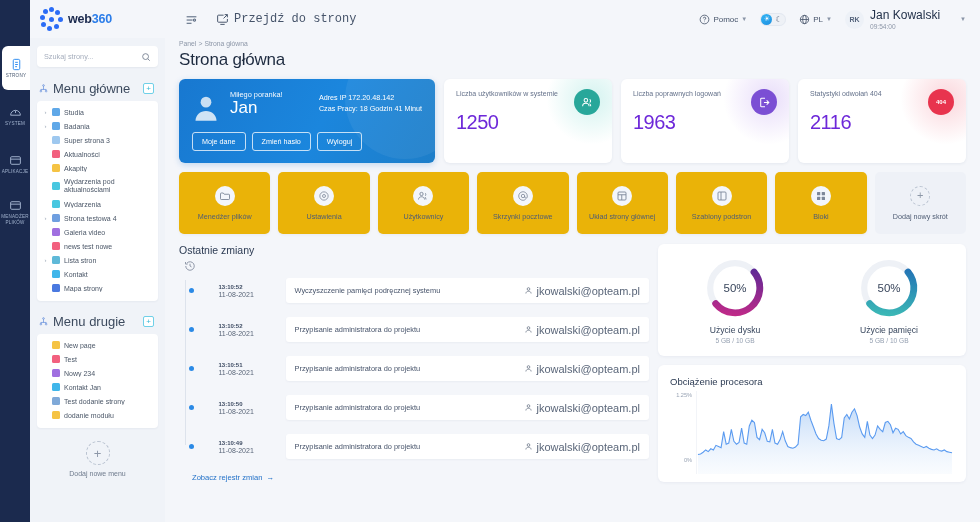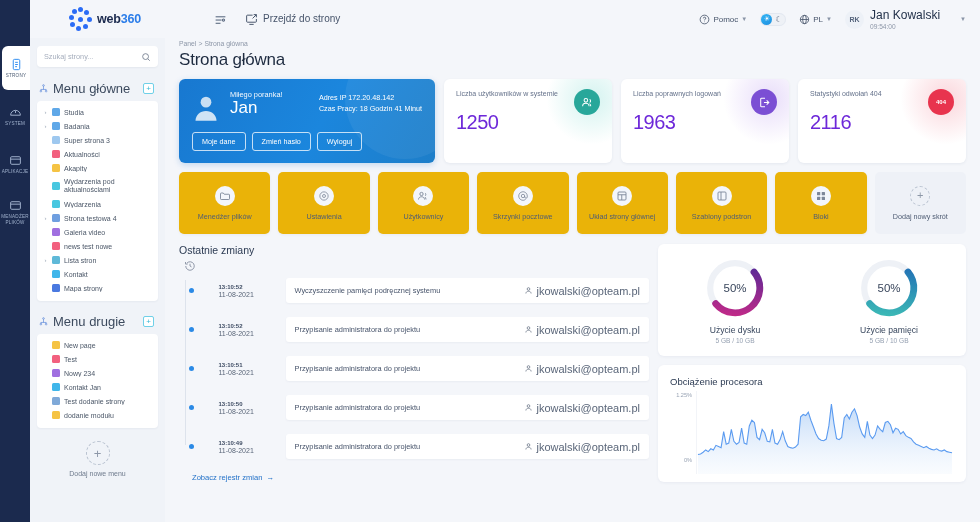--- a/index.html
+++ b/index.html
@@ -80,30 +80,30 @@
     width:24px; height:24px; border-radius:50%; border:1px dashed #b9c2d0;
     display:flex; align-items:center; justify-content:center;
     font-size:13px; color:#8d97a8; line-height:1;
   }
   .add-menu-label { font-size:7px; text-align:center; line-height:9px; color:#6f7b8d;}
 
   .topbar {
     height:38px; display:flex; align-items:center; gap:0;
     padding:0 14px 0 0; background:#f4f6fa;
   }
-  .logo-zone { width:135px; display:flex; align-items:center; gap:5px; padding-left:9px; flex:0 0 135px;margin-left:29px;}
+  .logo-zone { width:135px; display:flex; align-items:center; gap:5px; padding-left:9px; flex:0 0 135px;}
   .logo-dots { width:24px; height:24px; position:relative; }
   .logo-dots i { position:absolute; width:5px; height:5px; border-radius:50%; background:#2b6cf6; }
   .logo-text { font-size:12.5px; font-weight:bold; letter-spacing:-.2px; }
   .logo-text .w { color:#1b2a4e; }
   .logo-text .n { color:#2b7de9; }
   .tb-icon-btn { display:flex; align-items:center; justify-content:center; color:#5b6a80; }
   .goto {
-    display:flex; align-items:flex-start; gap:5px; margin-left:18px;
-    font-size:10px; color:#46546a;
+    display:flex; align-items:flex-end; gap:5px; margin-left:18px;
+    font-size:12px; color:#46546a;font-family:Liberation Mono, monospace;
   }
   .tb-right { margin-left:auto; display:flex; align-items:center; gap:13px; }
   .tb-chip { display:flex; align-items:center; gap:3px; font-size:8px; color:#46546a; }
   .chev { font-size:6px; color:#8a95a7; }
   .theme-toggle {
     width:26px; height:13px; border-radius:7px; background:#eef1f6;
     display:flex; align-items:center; padding:1px; position:relative;
     box-shadow:inset 0 0 0 1px #e3e8f0;
   }
   .theme-knob {

